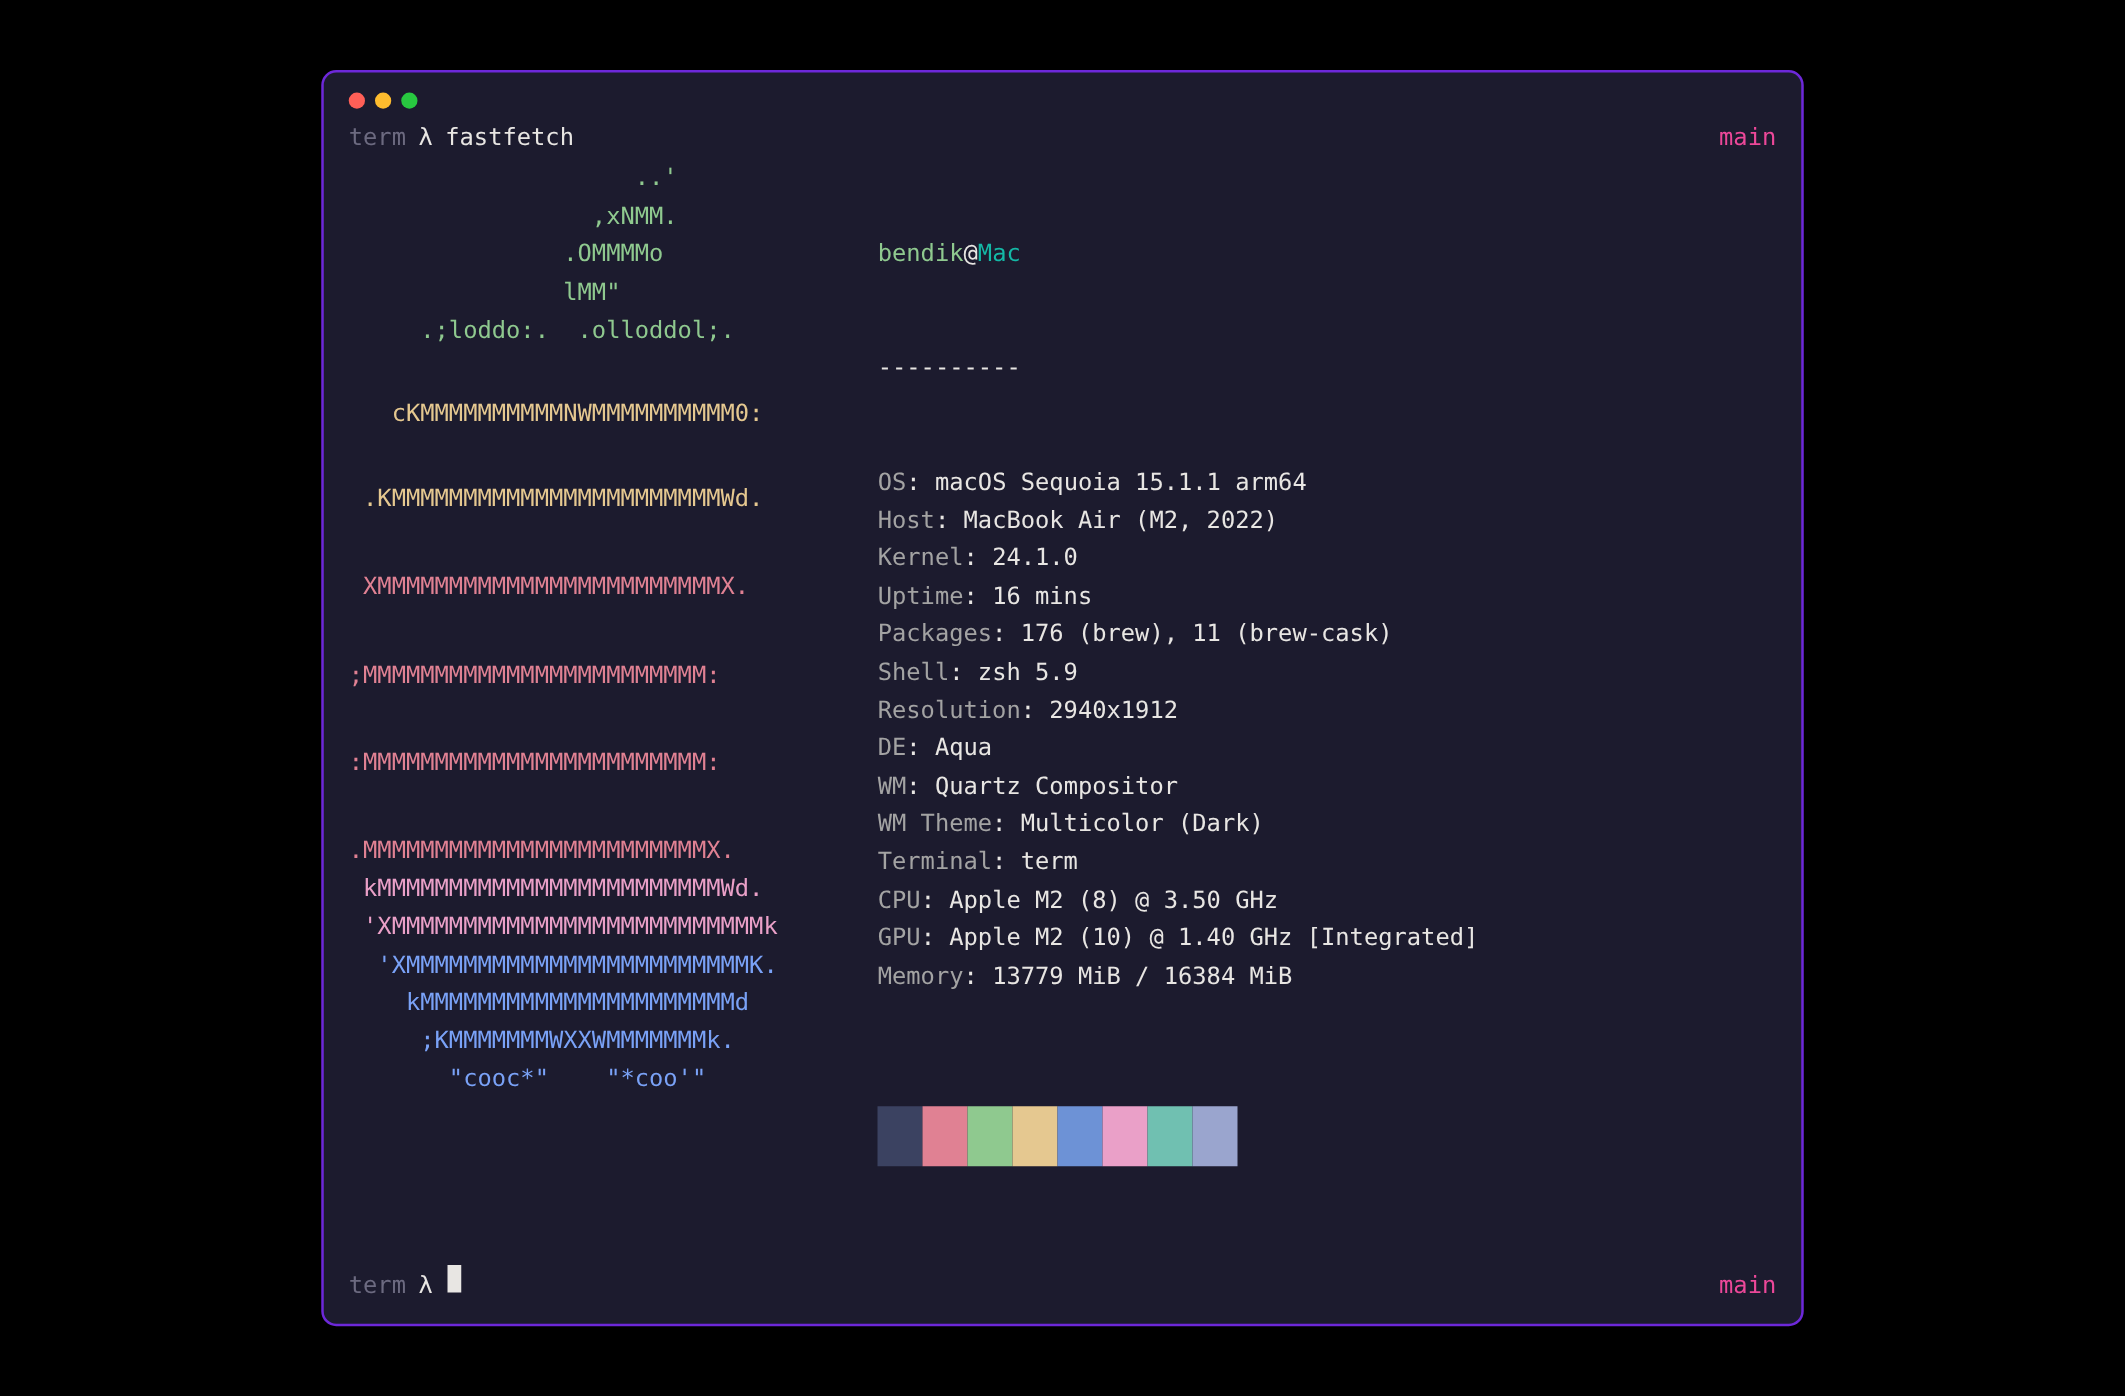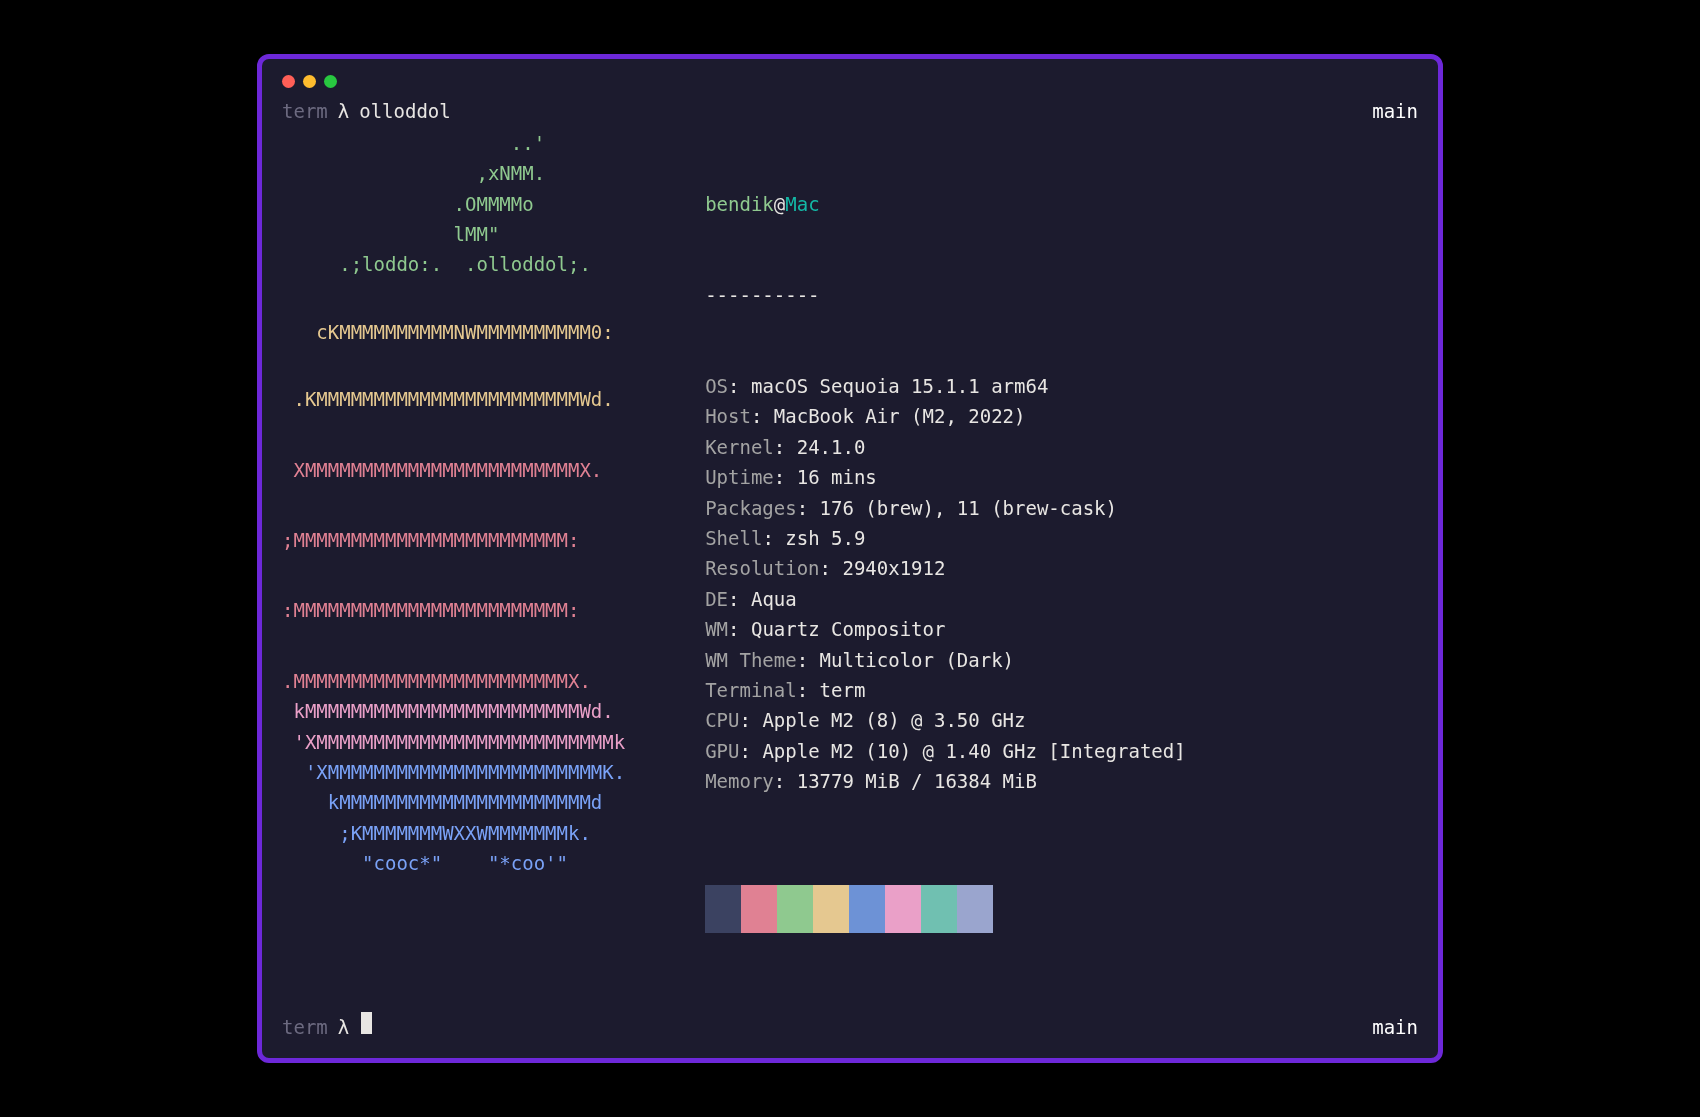--- a/index.html
+++ b/index.html
@@ -9,21 +9,21 @@
       align-items: center;
       justify-content: center;
       min-height: 100vh;
       font-family: 'SF Mono', 'Menlo', 'Monaco', 'Consolas', monospace;
       font-size: 19px;
     }
     .terminal-window {
       width: 1186px;
       background: #1c1b2e;
       border-radius: 12px;
-      border: 5px solid #6d28d9;
+      border: 2px solid #6d28d9;
       overflow: hidden;
       padding: 16px 20px 20px 20px;
       box-shadow: 0 30px 60px rgba(0,0,0,0.6);
     }
     .traffic-lights {
       display: flex;
       gap: 8px;
       margin-bottom: 12px;
     }
     .traffic-light {
@@ -37,21 +37,21 @@
     .prompt-line {
       display: flex;
       align-items: baseline;
       justify-content: space-between;
       color: #e8e6e3;
     }
     .prompt-left { display: flex; align-items: baseline; gap: 0; }
     .prompt-term { color: #6c6a80; }
     .prompt-lambda { color: #e8e6e3; margin: 0 10px; }
     .prompt-cmd { color: #e8e6e3; }
-    .prompt-branch { color: #ffffff; }
+    .prompt-branch { color: #ec4899; }
     .cursor-block {
       display: inline-block;
       width: 11px;
       height: 22px;
       background: #e8e6e3;
       vertical-align: text-bottom;
       margin-left: 2px;
     }
     .output {
       display: flex;
@@ -87,21 +87,21 @@
   <div class="traffic-lights">
     <div class="traffic-light tl-red"></div>
     <div class="traffic-light tl-yellow"></div>
     <div class="traffic-light tl-green"></div>
   </div>
 
   <div class="prompt-line">
     <div class="prompt-left">
       <span class="prompt-term">term</span>
       <span class="prompt-lambda">λ</span>
-      <span class="prompt-cmd">olloddol</span>
+      <span class="prompt-cmd">fastfetch</span>
     </div>
     <span class="prompt-branch">main</span>
   </div>
 
   <div class="output">
     <div class="ascii-col" id="ascii-col"><span class="ascii-line c-green">                    ..'</span><span class="ascii-line c-green">                 ,xNMM.</span><span class="ascii-line c-green">               .OMMMMo</span><span class="ascii-line c-green">               lMM"</span><span class="ascii-line c-green">     .;loddo:.  .olloddol;.</span><span class="ascii-line c-yellow">   cKMMMMMMMMMMNWMMMMMMMMMM0:</span><span class="ascii-line c-yellow"> .KMMMMMMMMMMMMMMMMMMMMMMMWd.</span><span class="ascii-line c-red"> XMMMMMMMMMMMMMMMMMMMMMMMMX.</span><span class="ascii-line c-red">;MMMMMMMMMMMMMMMMMMMMMMMM:</span><span class="ascii-line c-red">:MMMMMMMMMMMMMMMMMMMMMMMM:</span><span class="ascii-line c-red">.MMMMMMMMMMMMMMMMMMMMMMMMX.</span><span class="ascii-line c-pink"> kMMMMMMMMMMMMMMMMMMMMMMMMWd.</span><span class="ascii-line c-pink"> 'XMMMMMMMMMMMMMMMMMMMMMMMMMMk</span><span class="ascii-line c-blue">  'XMMMMMMMMMMMMMMMMMMMMMMMMK.</span><span class="ascii-line c-blue">    kMMMMMMMMMMMMMMMMMMMMMMd</span><span class="ascii-line c-blue">     ;KMMMMMMMWXXWMMMMMMMk.</span><span class="ascii-line c-blue">       "cooc*"    "*coo'"</span></div>
     <div class="info-col">
       <span class="info-line"><span class="i-user">bendik</span><span class="i-at">@</span><span class="i-host">Mac</span></span>
       <span class="info-line i-sep">----------</span>
       <div id="info-rows"><span class="info-line"><span class="i-key">OS</span><span class="i-val">: </span><span class="i-val">macOS Sequoia 15.1.1 arm64</span></span><span class="info-line"><span class="i-key">Host</span><span class="i-val">: </span><span class="i-val">MacBook Air (M2, 2022)</span></span><span class="info-line"><span class="i-key">Kernel</span><span class="i-val">: </span><span class="i-val">24.1.0</span></span><span class="info-line"><span class="i-key">Uptime</span><span class="i-val">: </span><span class="i-val">16 mins</span></span><span class="info-line"><span class="i-key">Packages</span><span class="i-val">: </span><span class="i-val">176 (brew), 11 (brew-cask)</span></span><span class="info-line"><span class="i-key">Shell</span><span class="i-val">: </span><span class="i-val">zsh 5.9</span></span><span class="info-line"><span class="i-key">Resolution</span><span class="i-val">: </span><span class="i-val">2940x1912</span></span><span class="info-line"><span class="i-key">DE</span><span class="i-val">: </span><span class="i-val">Aqua</span></span><span class="info-line"><span class="i-key">WM</span><span class="i-val">: </span><span class="i-val">Quartz Compositor</span></span><span class="info-line"><span class="i-key">WM Theme</span><span class="i-val">: </span><span class="i-val">Multicolor (Dark)</span></span><span class="info-line"><span class="i-key">Terminal</span><span class="i-val">: </span><span class="i-val">term</span></span><span class="info-line"><span class="i-key">CPU</span><span class="i-val">: </span><span class="i-val">Apple M2 (8) @ 3.50 GHz</span></span><span class="info-line"><span class="i-key">GPU</span><span class="i-val">: </span><span class="i-val">Apple M2 (10) @ 1.40 GHz [Integrated]</span></span><span class="info-line"><span class="i-key">Memory</span><span class="i-val">: </span><span class="i-val">13779 MiB / 16384 MiB</span></span></div>

